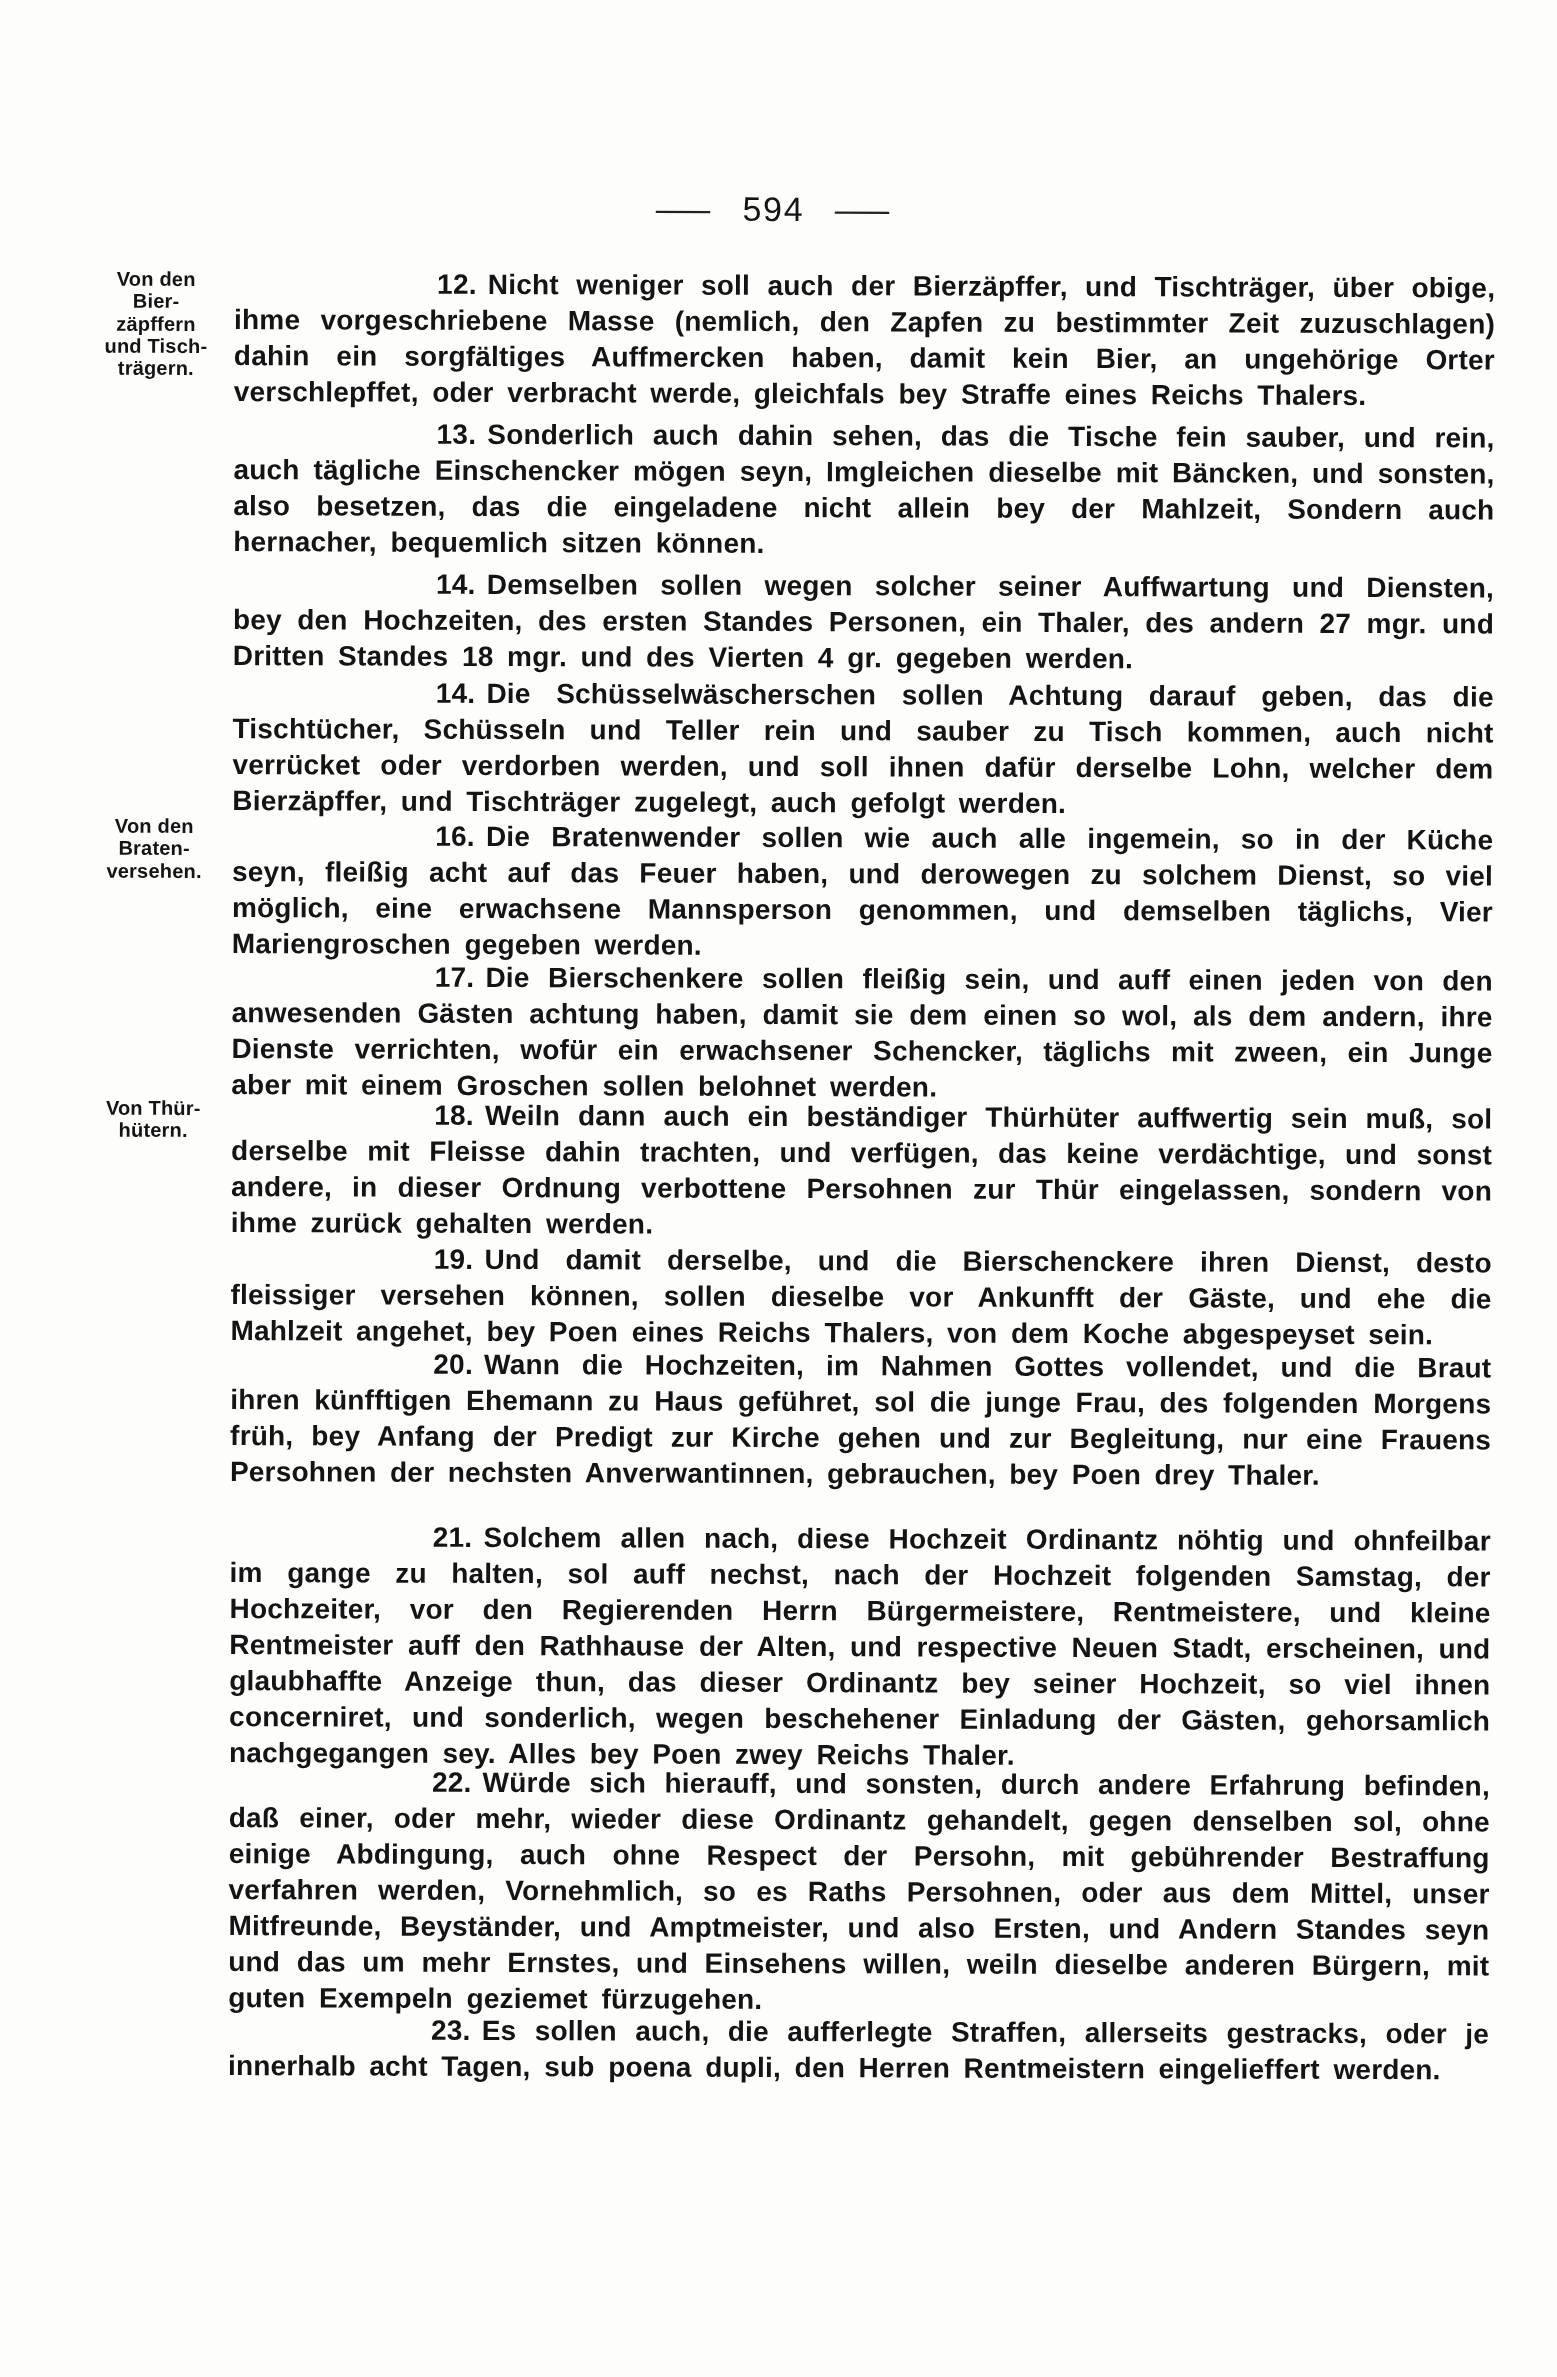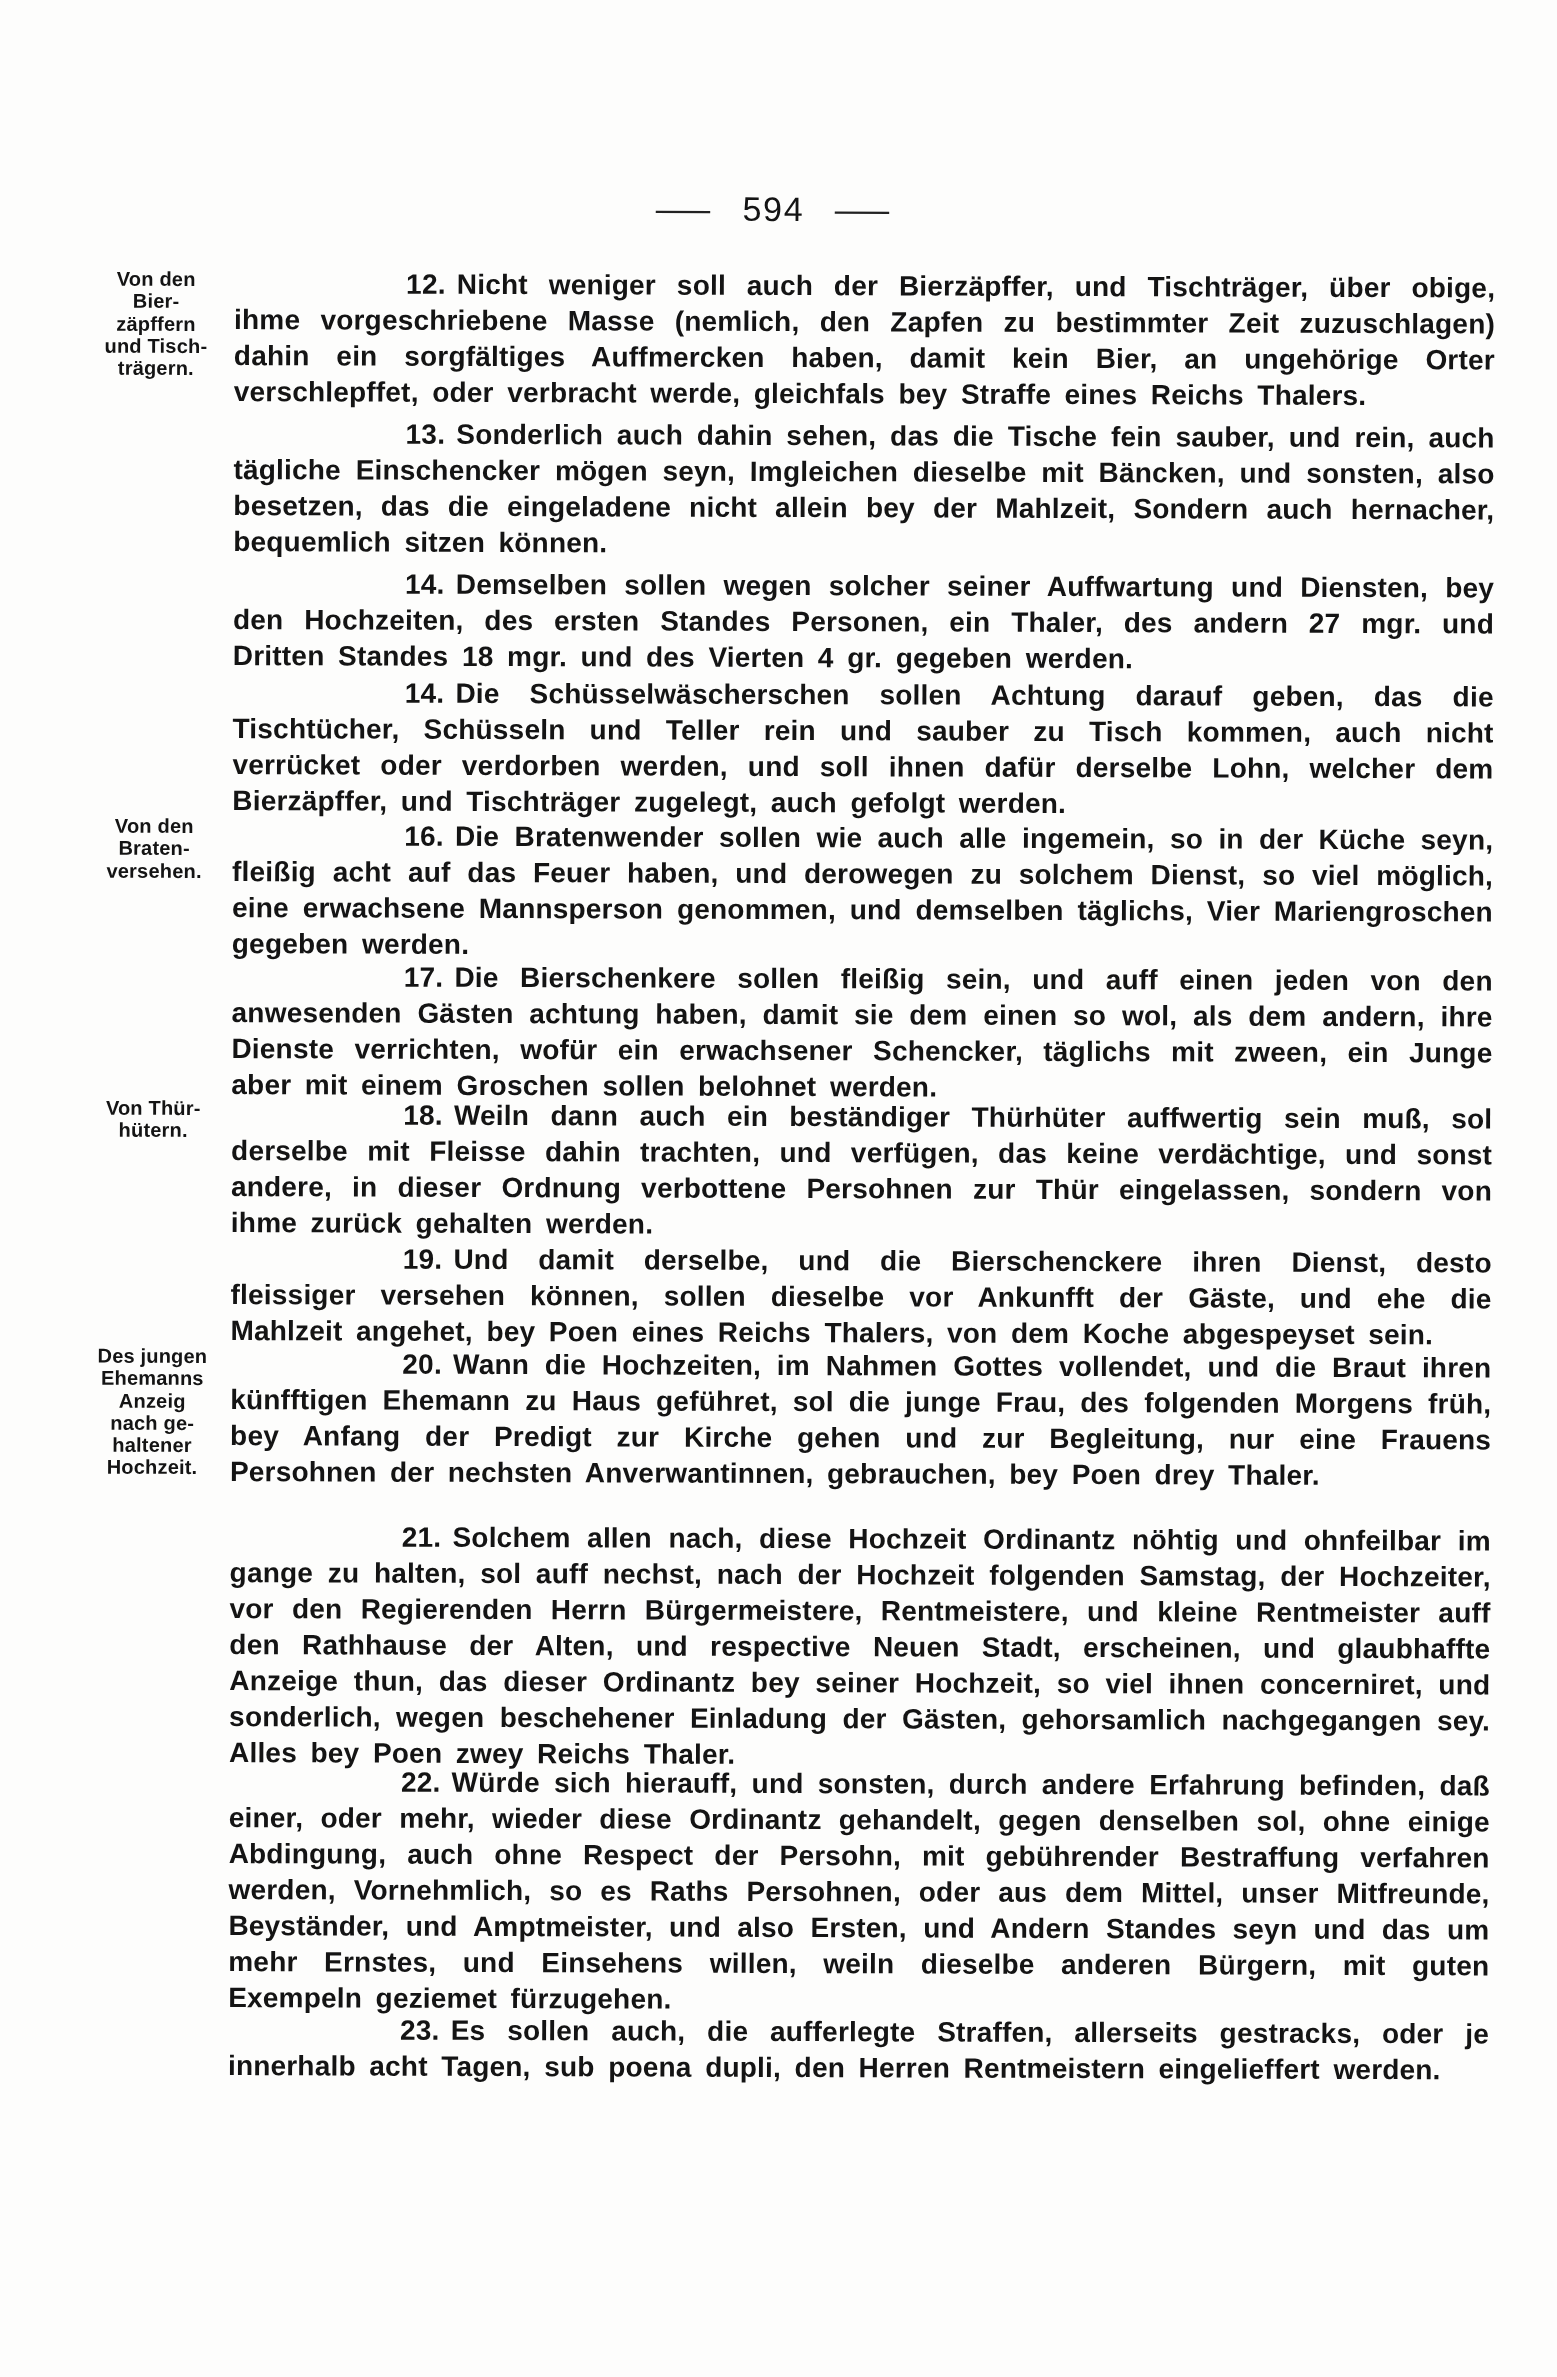--- a/index.html
+++ b/index.html
@@ -47,20 +47,21 @@
     text-align: justify;
     text-indent: 172px;
     font-weight: bold;
     font-size: 28px;
     line-height: 36px;
     word-spacing: 5.6px;
     letter-spacing: 0.2px;
   }
   .para .pnum {
     padding-right: 11.2px;
+    margin-left: 31px;
   }
   .note {
     position: absolute;
     left: 62px;
     width: 182px;
     text-align: center;
     font-weight: bold;
     font-size: 20px;
     line-height: 22.3px;
     letter-spacing: 0.2px;
@@ -89,28 +90,20 @@
       <div>Von den</div>
       <div>Braten-</div>
       <div>versehen.</div>
     </div>
 
     <div class="note" style="top:1099px">
       <div>Von Thür-</div>
       <div>hütern.</div>
     </div>
 
-    <div class="note" style="top:1347px">
-      <div>Des jungen</div>
-      <div>Ehemanns</div>
-      <div>Anzeig</div>
-      <div>nach ge-</div>
-      <div>haltener</div>
-      <div>Hochzeit.</div>
-    </div>
 
     <div class="para" style="top:268px"><span class="pnum">12.</span><span>Nicht weniger soll auch der Bierzäpffer, und Tischträger, über obige, ihme vorgeschriebene Masse (nemlich, den Zapfen zu bestimmter Zeit zuzuschlagen) dahin ein sorgfältiges Auffmercken haben, damit kein Bier, an ungehörige Orter verschlepffet, oder verbracht werde, gleichfals bey Straffe eines Reichs Thalers.</span></div>
 
     <div class="para" style="top:418px"><span class="pnum">13.</span><span>Sonderlich auch dahin sehen, das die Tische fein sauber, und rein, auch tägliche Einschencker mögen seyn, Imgleichen dieselbe mit Bäncken, und sonsten, also besetzen, das die eingeladene nicht allein bey der Mahlzeit, Sondern auch hernacher, bequemlich sitzen können.</span></div>
 
     <div class="para" style="top:568px"><span class="pnum">14.</span><span>Demselben sollen wegen solcher seiner Auffwartung und Diensten, bey den Hochzeiten, des ersten Standes Personen, ein Thaler, des andern 27 mgr. und Dritten Standes 18 mgr. und des Vierten 4 gr. gegeben werden.</span></div>
 
     <div class="para" style="top:677px"><span class="pnum">14.</span><span>Die Schüsselwäscherschen sollen Achtung darauf geben, das die Tischtücher, Schüsseln und Teller rein und sauber zu Tisch kommen, auch nicht verrücket oder verdorben werden, und soll ihnen dafür derselbe Lohn, welcher dem Bierzäpffer, und Tischträger zugelegt, auch gefolgt werden.</span></div>
 
     <div class="para" style="top:820px"><span class="pnum">16.</span><span>Die Bratenwender sollen wie auch alle ingemein, so in der Küche seyn, fleißig acht auf das Feuer haben, und derowegen zu solchem Dienst, so viel möglich, eine erwachsene Mannsperson genommen, und demselben täglichs, Vier Mariengroschen gegeben werden.</span></div>

